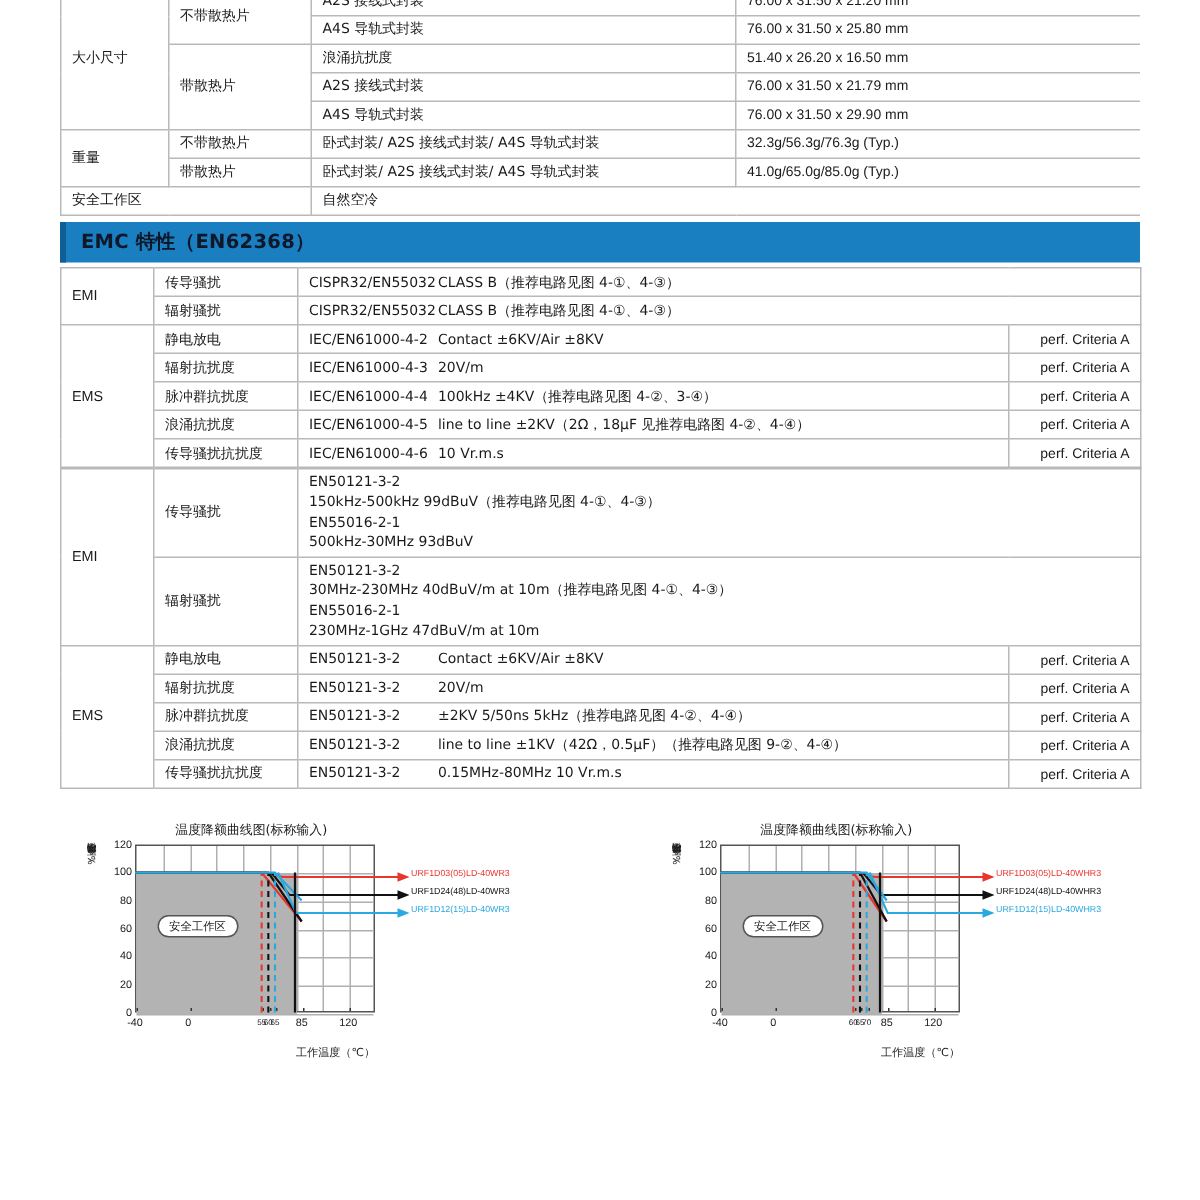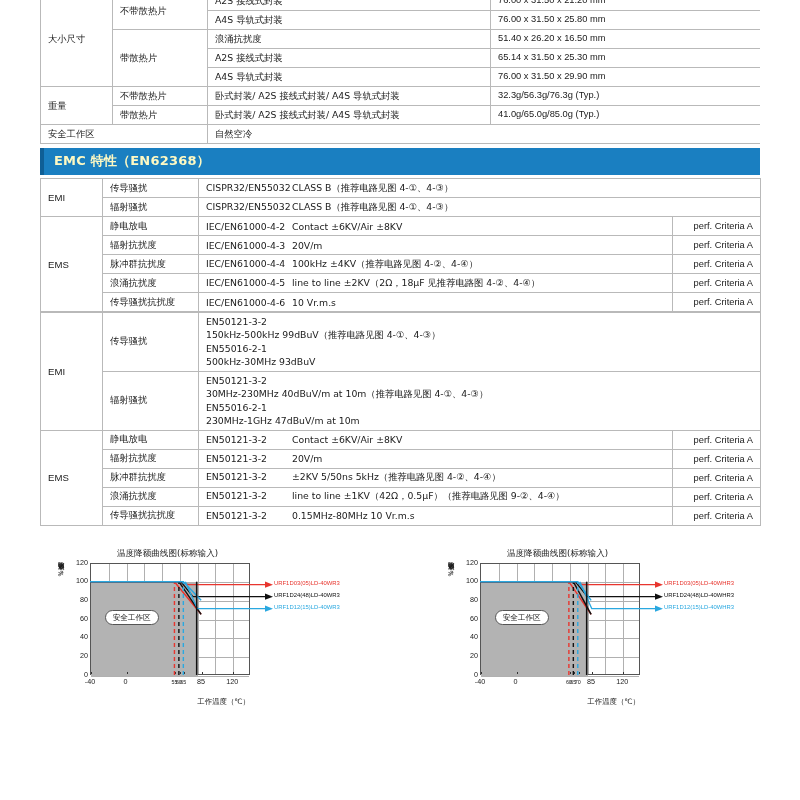--- a/index.html
+++ b/index.html
@@ -31,21 +31,21 @@
   .cjk { font-family: "DejaVu Sans", "Liberation Sans", sans-serif; }
 
   
   .top-table-wrap { overflow: hidden; height: 148px; }
   .top-table-wrap table.spec { margin-top: -9px; }
 
   
   .sect-head {
     width: 720px;
     background: #1a7fc1;
-    color: #fef9c3;
+    color: #0f172a;
     font-size: 13px;
     font-weight: bold;
     padding: 4px 26px 5px 10px;
     letter-spacing: .2px;
     border-left: 4px solid #0f5f96;
   }
   .sect-gap-top { margin-top: 13px; }
   .sect-gap-bot { margin-bottom: 3px; }
 
   
@@ -136,21 +136,21 @@
           <td class="lbl cjk">A4S 导轨式封装</td>
           <td class="lbl">76.00 x 31.50 x 25.80 mm</td>
         </tr>
         <tr>
           <td class="lbl cjk" rowspan="3">带散热片</td>
           <td class="lbl cjk">浪涌抗扰度</td>
           <td class="lbl">51.40 x 26.20 x 16.50 mm</td>
         </tr>
         <tr>
           <td class="lbl cjk">A2S 接线式封装</td>
-          <td class="lbl">65.14 x 31.50 x 25.30 mm</td>
+          <td class="lbl">76.00 x 31.50 x 21.79 mm</td>
         </tr>
         <tr>
           <td class="lbl cjk">A4S 导轨式封装</td>
           <td class="lbl">76.00 x 31.50 x 29.90 mm</td>
         </tr>
         <tr>
           <td class="lbl cjk" rowspan="2">重量</td>
           <td class="lbl cjk">不带散热片</td>
           <td class="lbl cjk">卧式封装/ A2S 接线式封装/ A4S 导轨式封装</td>
           <td class="lbl">32.3g/56.3g/76.3g (Typ.)</td>
@@ -201,21 +201,21 @@
       <tr>
         <td class="sub cjk">辐射抗扰度</td>
         <td class="lbl cjk">
           <span class="stdcol">IEC/EN61000-4-3</span><span>20V/m</span>
         </td>
         <td class="crit">perf. Criteria A</td>
       </tr>
       <tr>
         <td class="sub cjk">脉冲群抗扰度</td>
         <td class="lbl cjk">
-          <span class="stdcol">IEC/EN61000-4-4</span><span>100kHz    ±4KV（推荐电路见图 4-②、4-④）</span>
+          <span class="stdcol">IEC/EN61000-4-4</span><span>100kHz    ±4KV（推荐电路见图 4-②、3-④）</span>
         </td>
         <td class="crit">perf. Criteria A</td>
       </tr>
       <tr>
         <td class="sub cjk">浪涌抗扰度</td>
         <td class="lbl cjk">
           <span class="stdcol">IEC/EN61000-4-5</span><span>line to line ±2KV（2Ω，18μF 见推荐电路图 4-②、4-④）</span>
         </td>
         <td class="crit">perf. Criteria A</td>
       </tr>

